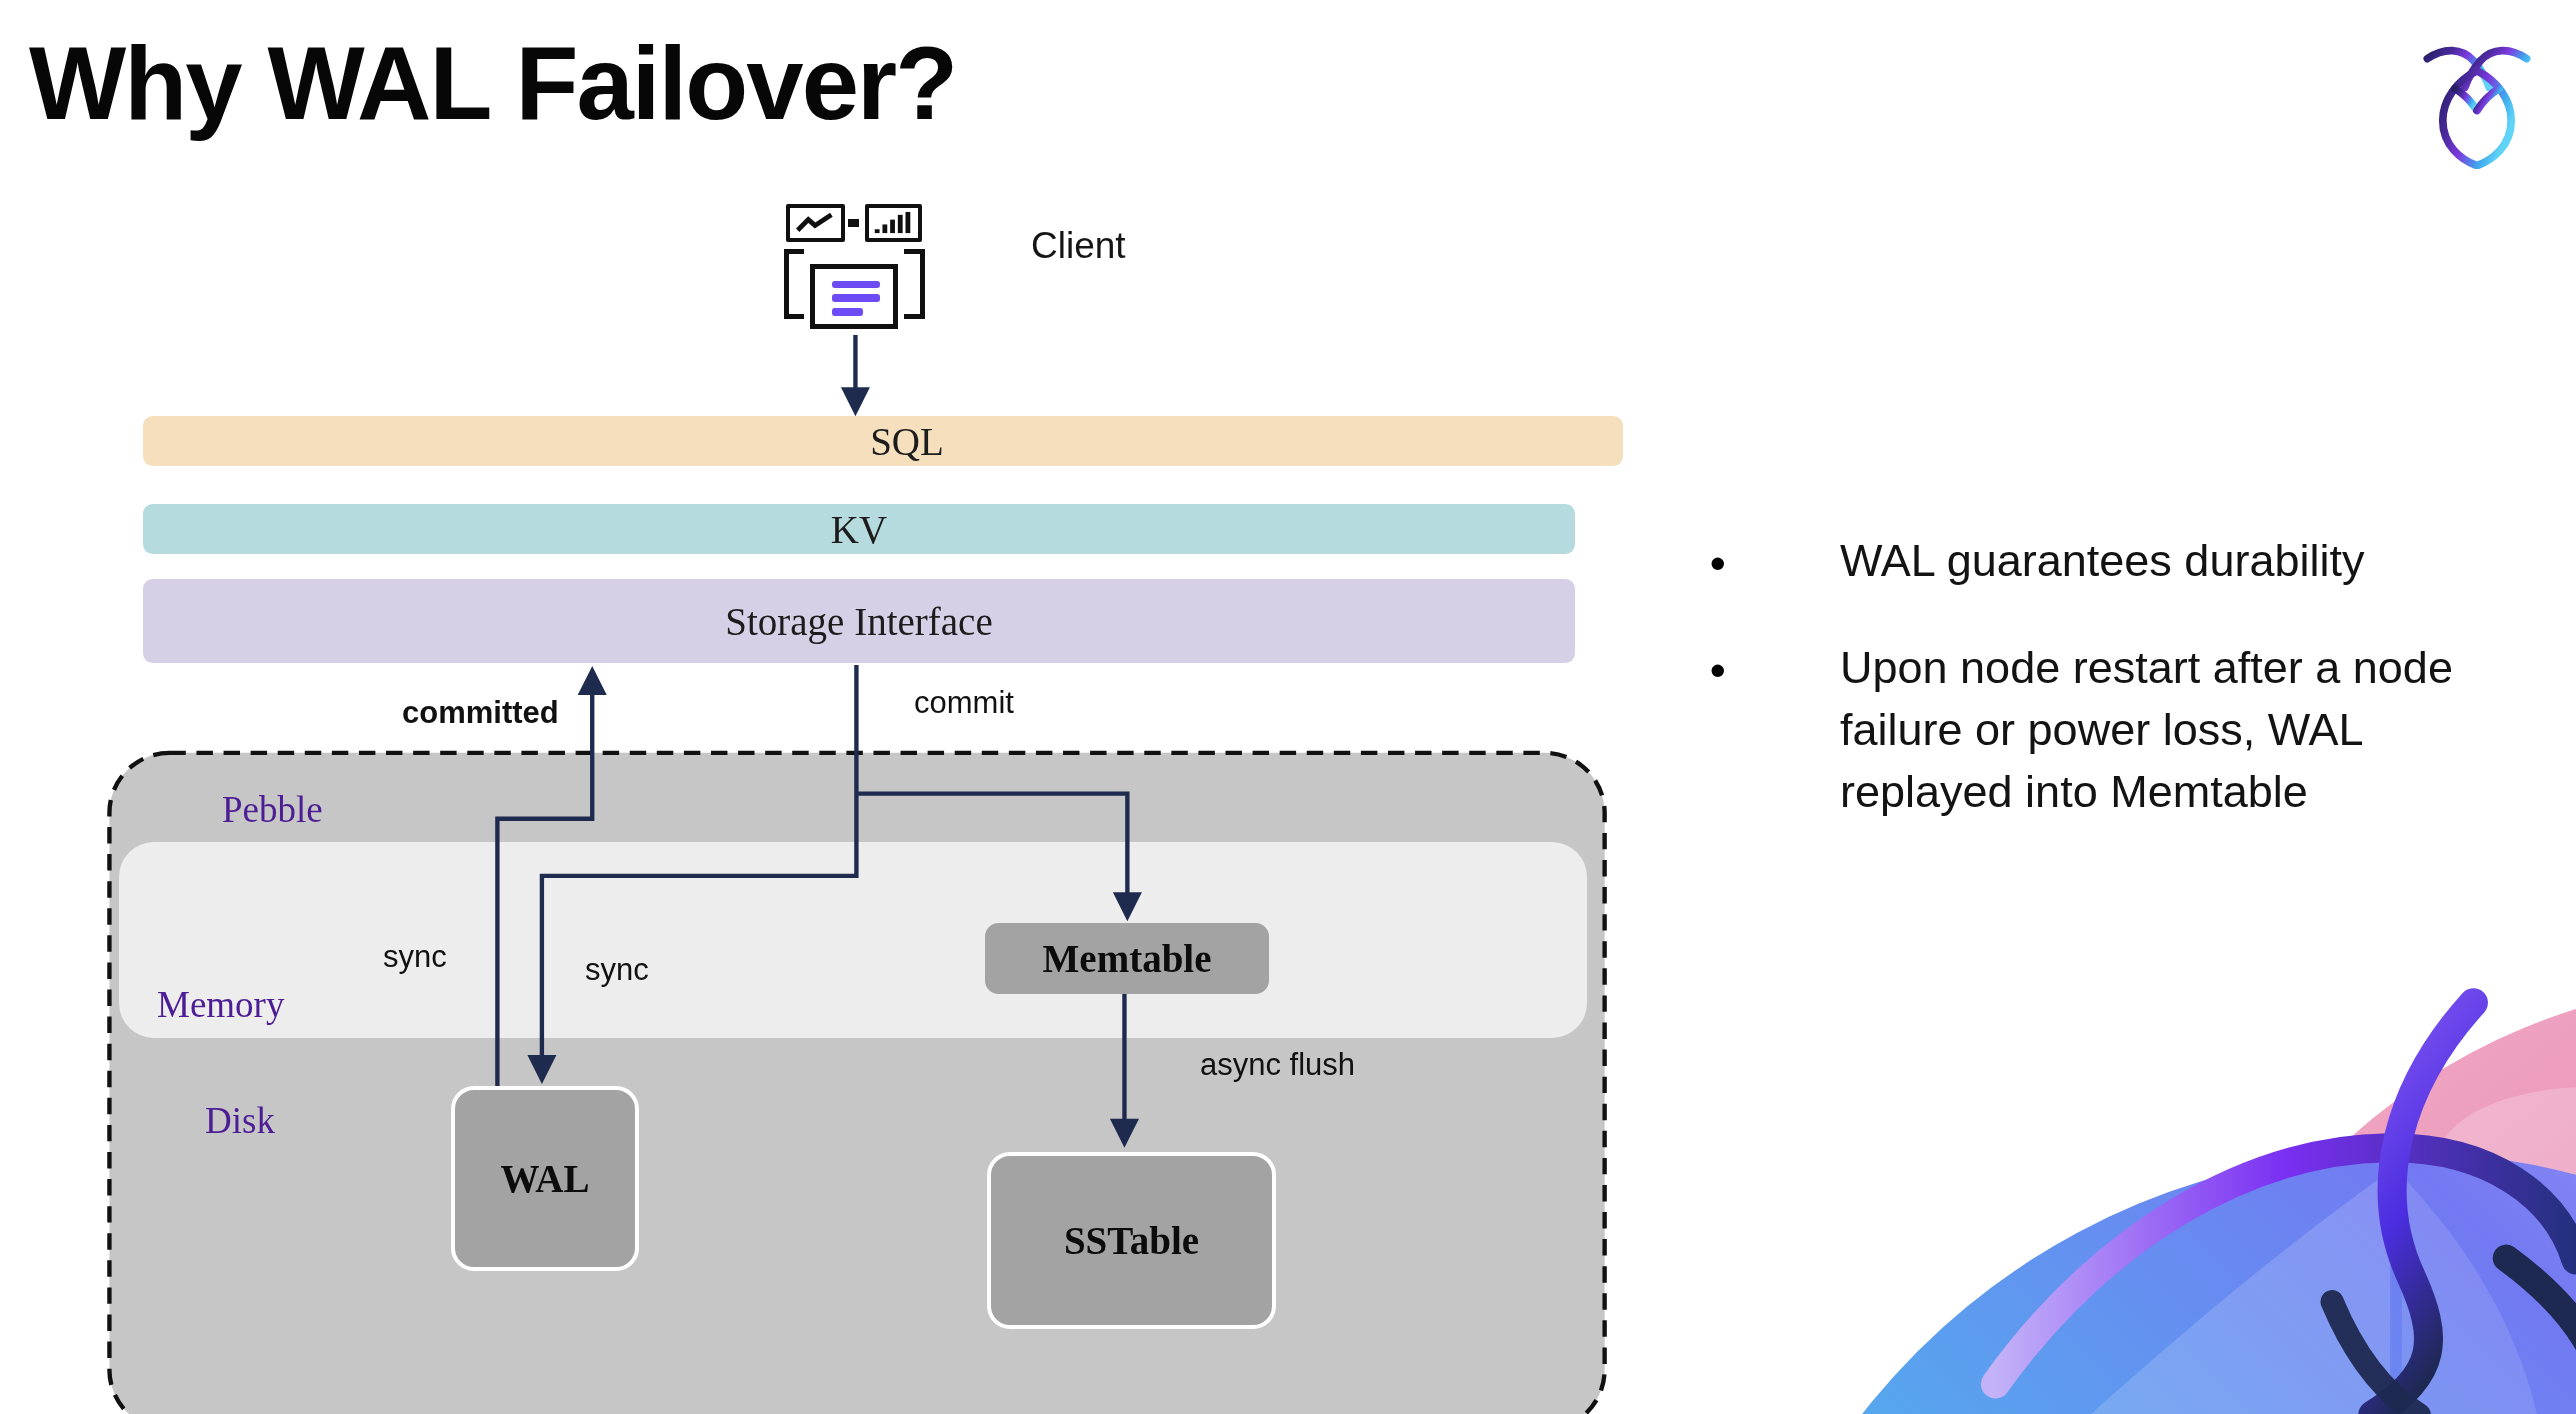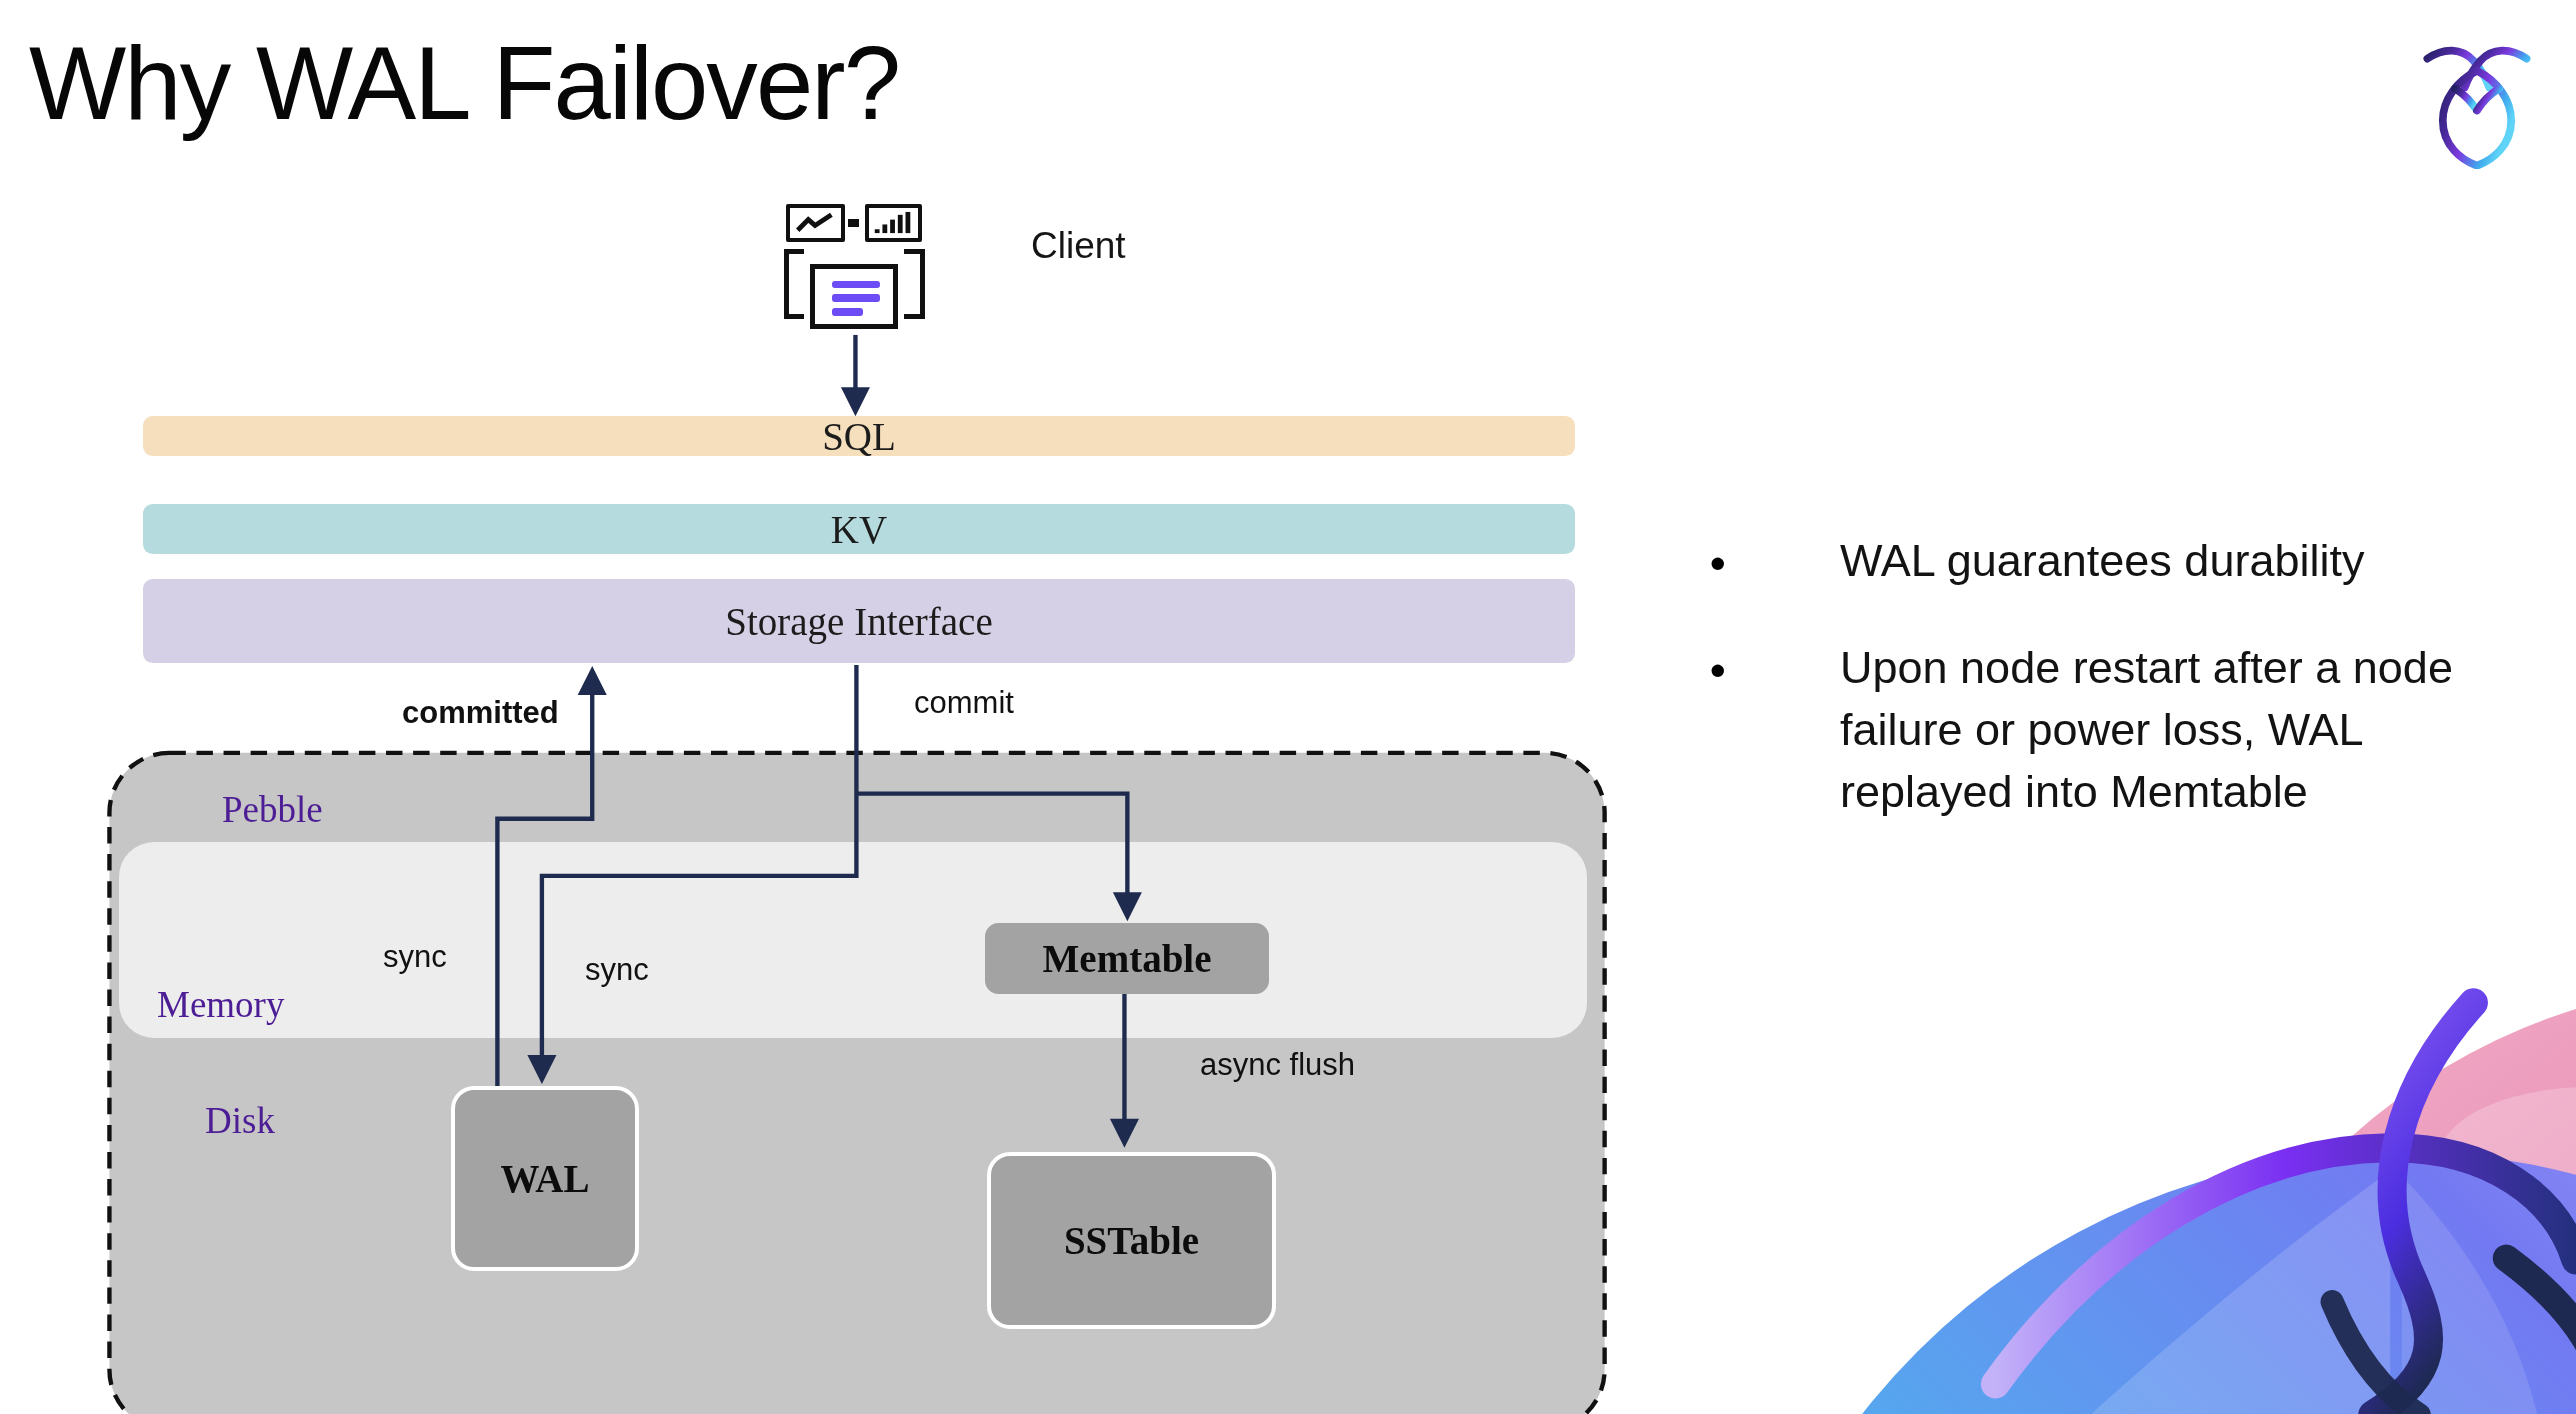--- a/index.html
+++ b/index.html
@@ -9,21 +9,21 @@
     background:#ffffff;
     overflow:hidden;
     font-family:"Liberation Sans","DejaVu Sans",sans-serif;
     color:#111;
   }
   .abs{position:absolute;}
 
   
   .title{
     left:29px;top:25px;
-    font-size:103px;font-weight:400;letter-spacing:-1.9px;
+    font-size:103px;font-weight:700;letter-spacing:-1.9px;
     color:#070707;line-height:1.15;
     font-family:"Liberation Sans","DejaVu Sans",sans-serif;
   }
 
   
   .mon{border:4.8px solid #101010;background:#fff;border-radius:1.9px;}
   .mon-dash{background:#101010;}
   .doc{border:5.8px solid #101010;background:#fff;}
   .doc-line{position:absolute;background:#6d4cf5;border-radius:2.9px;height:7.7px;}
   .bracket{width:15.5px;height:60px;}
@@ -31,21 +31,21 @@
   .bracket.r{border-right:5.8px solid #101010;border-top:5.8px solid #101010;border-bottom:5.8px solid #101010;}
   .client-label{font-size:37px;color:#151515;}
 
   
   .layer-bar{
     left:143px;width:1432px;border-radius:9.7px;
     display:flex;align-items:center;justify-content:center;
     font-family:"Liberation Serif","DejaVu Serif",serif;
     font-size:39px;color:#1c1c1c;
   }
-  .bar-sql{top:416px;height:40px;background:#f5dfbc;}
+  .bar-sql{top:416px;height:50px;background:#f5dfbc;padding-left:48px;}
   .bar-kv{top:504px;height:50px;background:#b5dbdf;}
   .bar-storage{top:579px;height:84px;background:#d5d0e5;}
 
   
   .memory-band{
     left:119px;top:842px;width:1468px;height:196px;
     background:#ededed;border-radius:35px;
   }
   .serif-label{
     font-family:"Liberation Serif","DejaVu Serif",serif;

